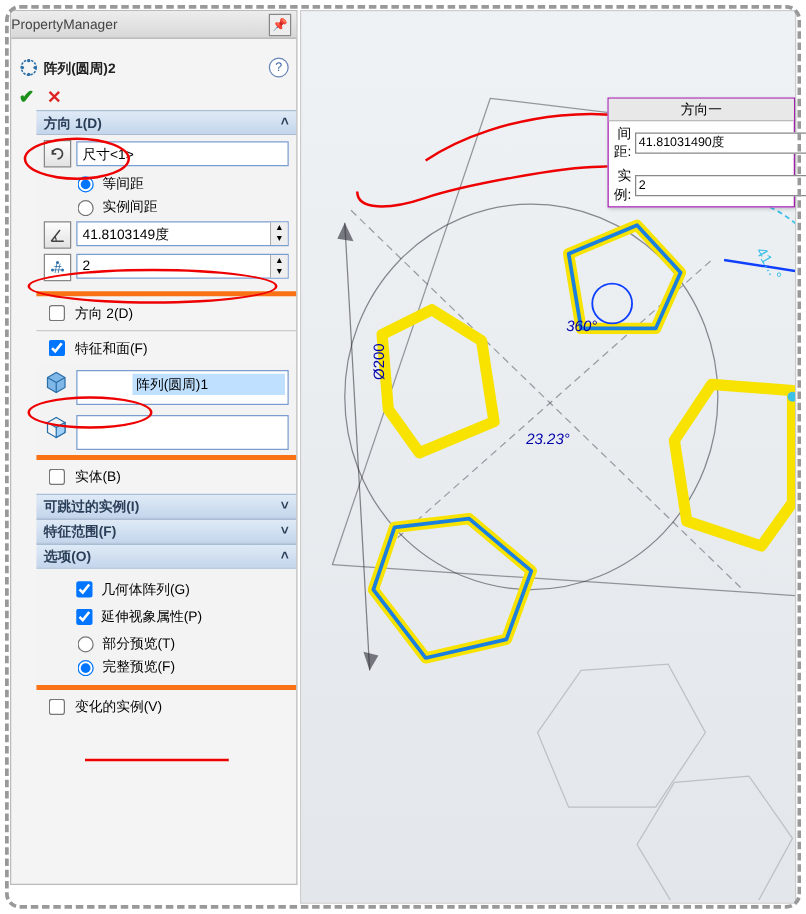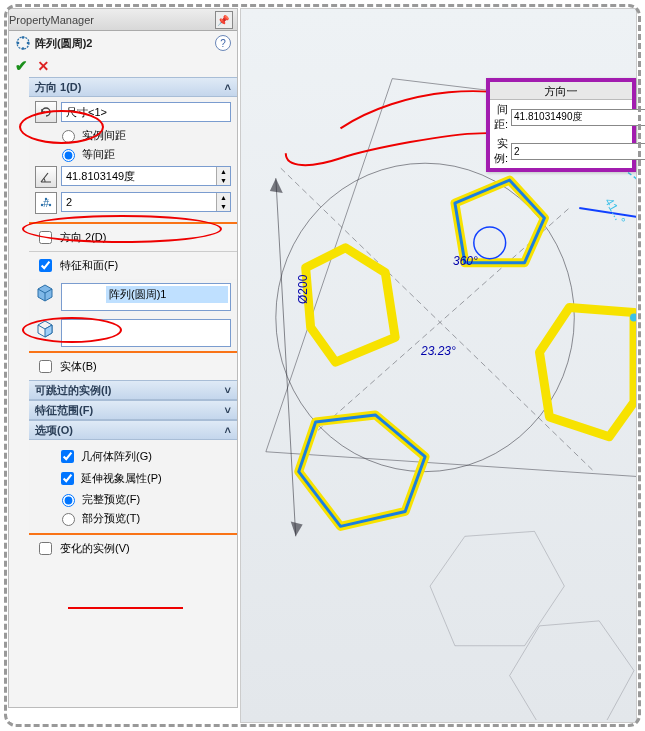--- a/index.html
+++ b/index.html
@@ -1,46 +1,46 @@
 <!DOCTYPE html>
 <html><head>
 <meta charset="utf-8">
 <style>
   * { box-sizing: border-box; font-family: "Microsoft YaHei", "SimSun", Tahoma, sans-serif; font-size: 11px; }
   body { margin: 0; width: 645px; height: 731px; background: #fff; position: relative; overflow: hidden; }
   .stamp-border { position: absolute; inset: 4px; border: 3px dashed #999; border-radius: 12px; pointer-events: none; z-index: 200; }
   .panel { position: absolute; left: 8px; top: 8px; width: 230px; height: 700px; background: #f4f4f4; border: 1px solid #bbb; display: flex; flex-direction: column; }
   .pm-header { height: 22px; background: linear-gradient(#ededed,#d8d8d8); border-bottom: 1px solid #aaa; display: flex; align-items: center; justify-content: flex-start; color: #444; font-weight: 400; position: relative; }
   .pm-pin { position: absolute; right: 4px; top: 2px; width: 18px; height: 18px; border: 1px solid #888; background: #eee; display:flex; align-items:center; justify-content:center; font-size:10px; }
-  .feature-row { height: 24px; display: flex; align-items: center; padding: 2px 6px; gap: 4px; position: relative; }
+  .feature-row { height: 24px; display: flex; align-items: center; padding: 2px 6px; gap: 4px; position: relative; margin-top: 11px; }
   .feature-icon { width: 16px; height: 16px; display:inline-flex; align-items:center; justify-content:center; color:#2a6fa8; }
   .feature-name { font-weight: 600; color: #222; }
   .help-icon { position: absolute; right: 6px; top: 4px; width: 16px; height: 16px; border:1px solid #6a87b8; border-radius:50%; color:#3a62a8; display:inline-flex; align-items:center; justify-content:center; font-size:10px; background:#fff; }
   .okcancel { height: 22px; display:flex; align-items:center; gap:10px; padding-left:6px; }
   .ok { color:#1a8f1a; font-size:15px; font-weight:700; }
   .cancel { color:#d22; font-size:14px; font-weight:700; }
   .section-bar { height: 20px; background: linear-gradient(#dfeaf6,#c4d6ec); border-top:1px solid #a8bdd6; border-bottom:1px solid #a8bdd6; display:flex; align-items:center; padding-left:6px; color:#2a3e57; font-weight:600; position:relative; }
   .section-bar .chev { position:absolute; right:6px; color:#2a3e57; }
   .section-body { padding: 4px 6px; background:#f3f3f3; }
   .dir-row { display:flex; align-items:center; gap:4px; margin-bottom:4px; }
   .small-btn { width:22px; height:22px; border:1px solid #888; background: linear-gradient(#fdfdfd,#e2e2e2); display:flex; align-items:center; justify-content:center; }
   .text-input { flex:1; height:20px; border:1px solid #7a9ccf; background:#fff; padding:0 4px; color:#000; }
   .radio-row, .check-row { display:flex; align-items:center; gap:4px; margin:3px 0 3px 22px; }
   input[type=radio], input[type=checkbox] { width:13px; height:13px; }
   .num-input-row { display:flex; gap:4px; margin:4px 0; }
   .num-input { flex:1; height:20px; border:1px solid #7a9ccf; background:#fff; display:flex; align-items:center; }
   .num-input input { border:none; outline:none; flex:1; padding:0 4px; background:transparent; }
   .spinner { width:14px; display:flex; flex-direction:column; border-left:1px solid #aaa; }
   .spinner span { height:9px; font-size:7px; text-align:center; line-height:9px; background:#eee; cursor:pointer; }
-  .collapsed-check { display:flex; align-items:center; gap:5px; padding:4px 6px; border-top:2px solid #f97316; }
+  .collapsed-check { display:flex; align-items:center; gap:5px; padding:4px 6px; border-top:4px solid #f97316; }
   .selbox { border:1px solid #7a9ccf; background:#fff; min-height:28px; padding:2px; display:flex; flex-direction:column; gap:1px; }
   .selitem { background:#bfe0ff; padding:1px 3px; color:#000; }
   .scroll-area { overflow-y:auto; flex:1;margin-left:20px; }
   .model-area { position:absolute; left:240px; top:8px; right:8px; bottom:8px; background:linear-gradient(#eef2f5,#e3e7eb); border:1px solid #ccc; }
-  .floating-box { position:absolute; background:#fff; border:4px solid #a21caf; box-shadow:1px 1px 3px rgba(0,0,0,.2); }
+  .floating-box { position:absolute; background:#fff; border:1px solid #a21caf; box-shadow:1px 1px 3px rgba(0,0,0,.2); }
   .fb-title { height:18px; background:#e8e8e8; border-bottom:1px solid #bbb; text-align:center; line-height:18px; font-weight:500; }
   .fb-row { display:flex; align-items:center; padding:2px 4px; gap:3px; }
   .fb-row label { width:32px; text-align:right; }
   .fb-row input { flex:1; height:17px; border:1px solid #888; padding:0 2px; font-size:10px; }
   .red-mark { position:absolute; border:2px solid #e00; border-radius:50%; pointer-events:none; z-index:60; }
   .red-underline { position:absolute; height:2px; background:#e00; z-index:60; }
   .dim-label { position:absolute; color:#0000aa; font-weight:500; font-size:12px; }
   svg.overlay { position:absolute; inset:0; pointer-events:none; }
 </style>
 </head>
@@ -83,26 +83,26 @@
       <div class="dir-row">
         <div class="small-btn">
           <svg width="14" height="14" viewBox="0 0 14 14">
               <path d="M3 7 A4 4 0 1 1 7 11" fill="none" stroke="#444" stroke-width="1.4"></path>
               <path d="M3 4 L3 7 L6 7" fill="none" stroke="#444" stroke-width="1.4"></path>
             </svg>
         </div>
         <input class="text-input" value="尺寸&lt;1&gt;" style="">
       </div>
       <div class="radio-row">
+        <input type="radio" name="sp" checked="" style="">
+        <span>等间距</span>
+      </div>
+      <div class="radio-row">
         <input type="radio" name="sp" style="">
         <span>实例间距</span>
-      </div>
-      <div class="radio-row">
-        <input type="radio" name="sp" checked="" style="">
-        <span>等间距</span>
       </div>
       <div class="num-input-row">
         <div class="small-btn">
           <svg width="14" height="14" viewBox="0 0 14 14">
               <path d="M2 12 L12 12 M2 12 L9 3" stroke="#444" fill="none" stroke-width="1.2"></path>
               <path d="M6 12 A5 5 0 0 0 4.8 8.2" stroke="#444" fill="none" stroke-width="1"></path>
             </svg>
         </div>
         <div class="num-input">
           <input value="41.8103149度" style="">
@@ -184,26 +184,26 @@
     <div class="section-body">
       <div class="check-row">
         <input type="checkbox" checked="" style="">
         <span>几何体阵列(G)</span>
       </div>
       <div class="check-row">
         <input type="checkbox" checked="" style="">
         <span>延伸视象属性(P)</span>
       </div>
       <div class="radio-row">
+        <input type="radio" name="pv" style="">
+        <span>部分预览(T)</span>
+      </div>
+      <div class="radio-row">
         <input type="radio" name="pv" checked="" style="">
         <span>完整预览(F)</span>
-      </div>
-      <div class="radio-row">
-        <input type="radio" name="pv" style="">
-        <span>部分预览(T)</span>
       </div>
     </div>
 
     <div class="collapsed-check">
       <input type="checkbox" style="">
       <span>变化的实例(V)</span>
     </div>
   </div>
 </div>
 

